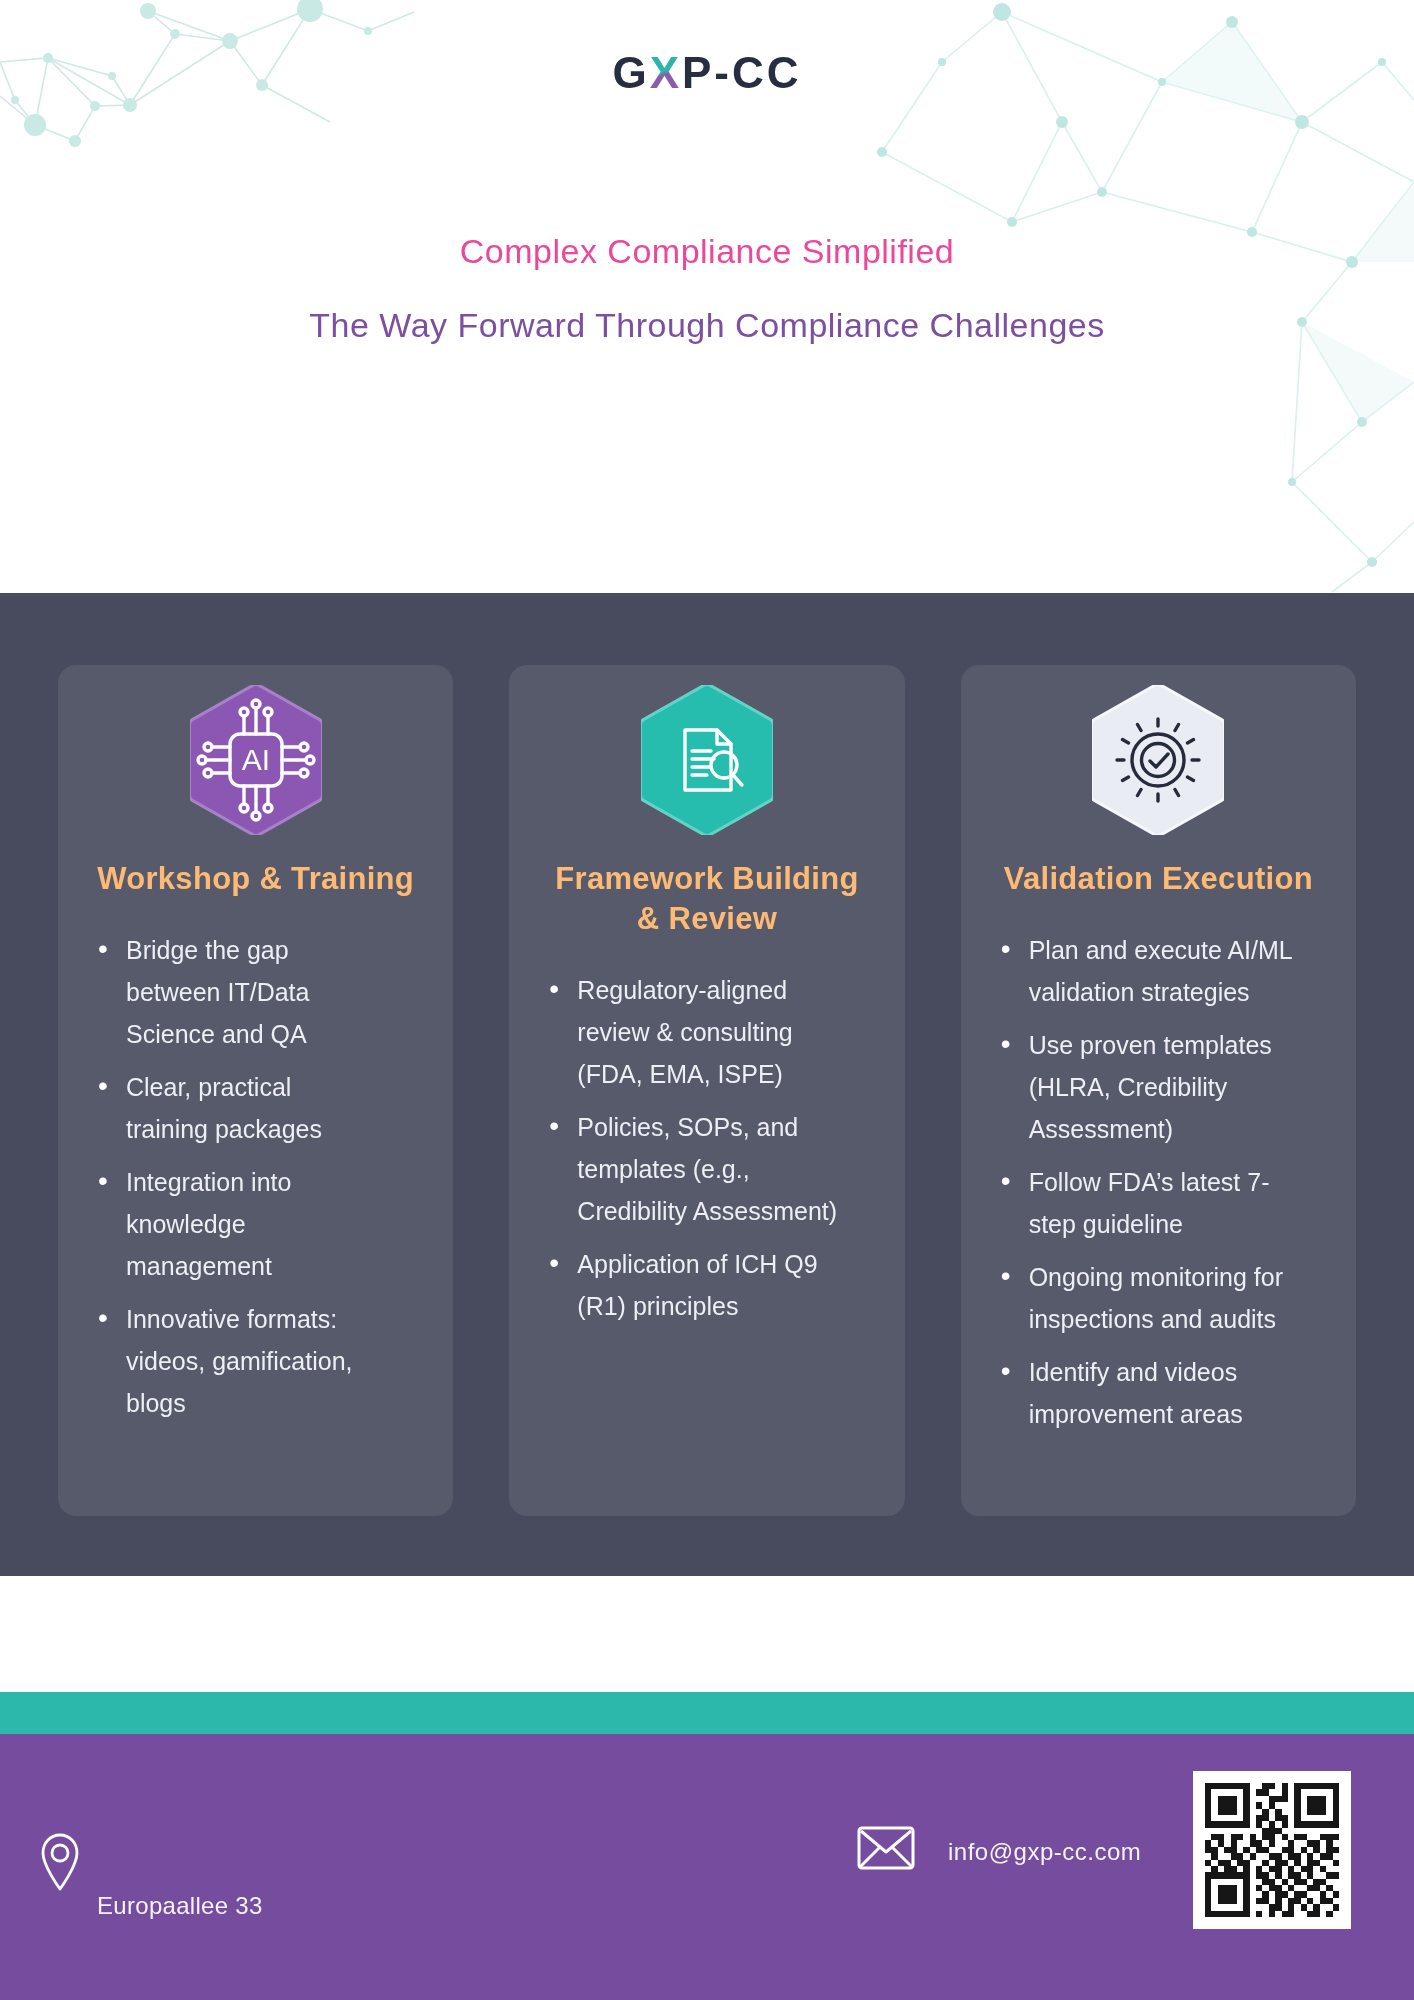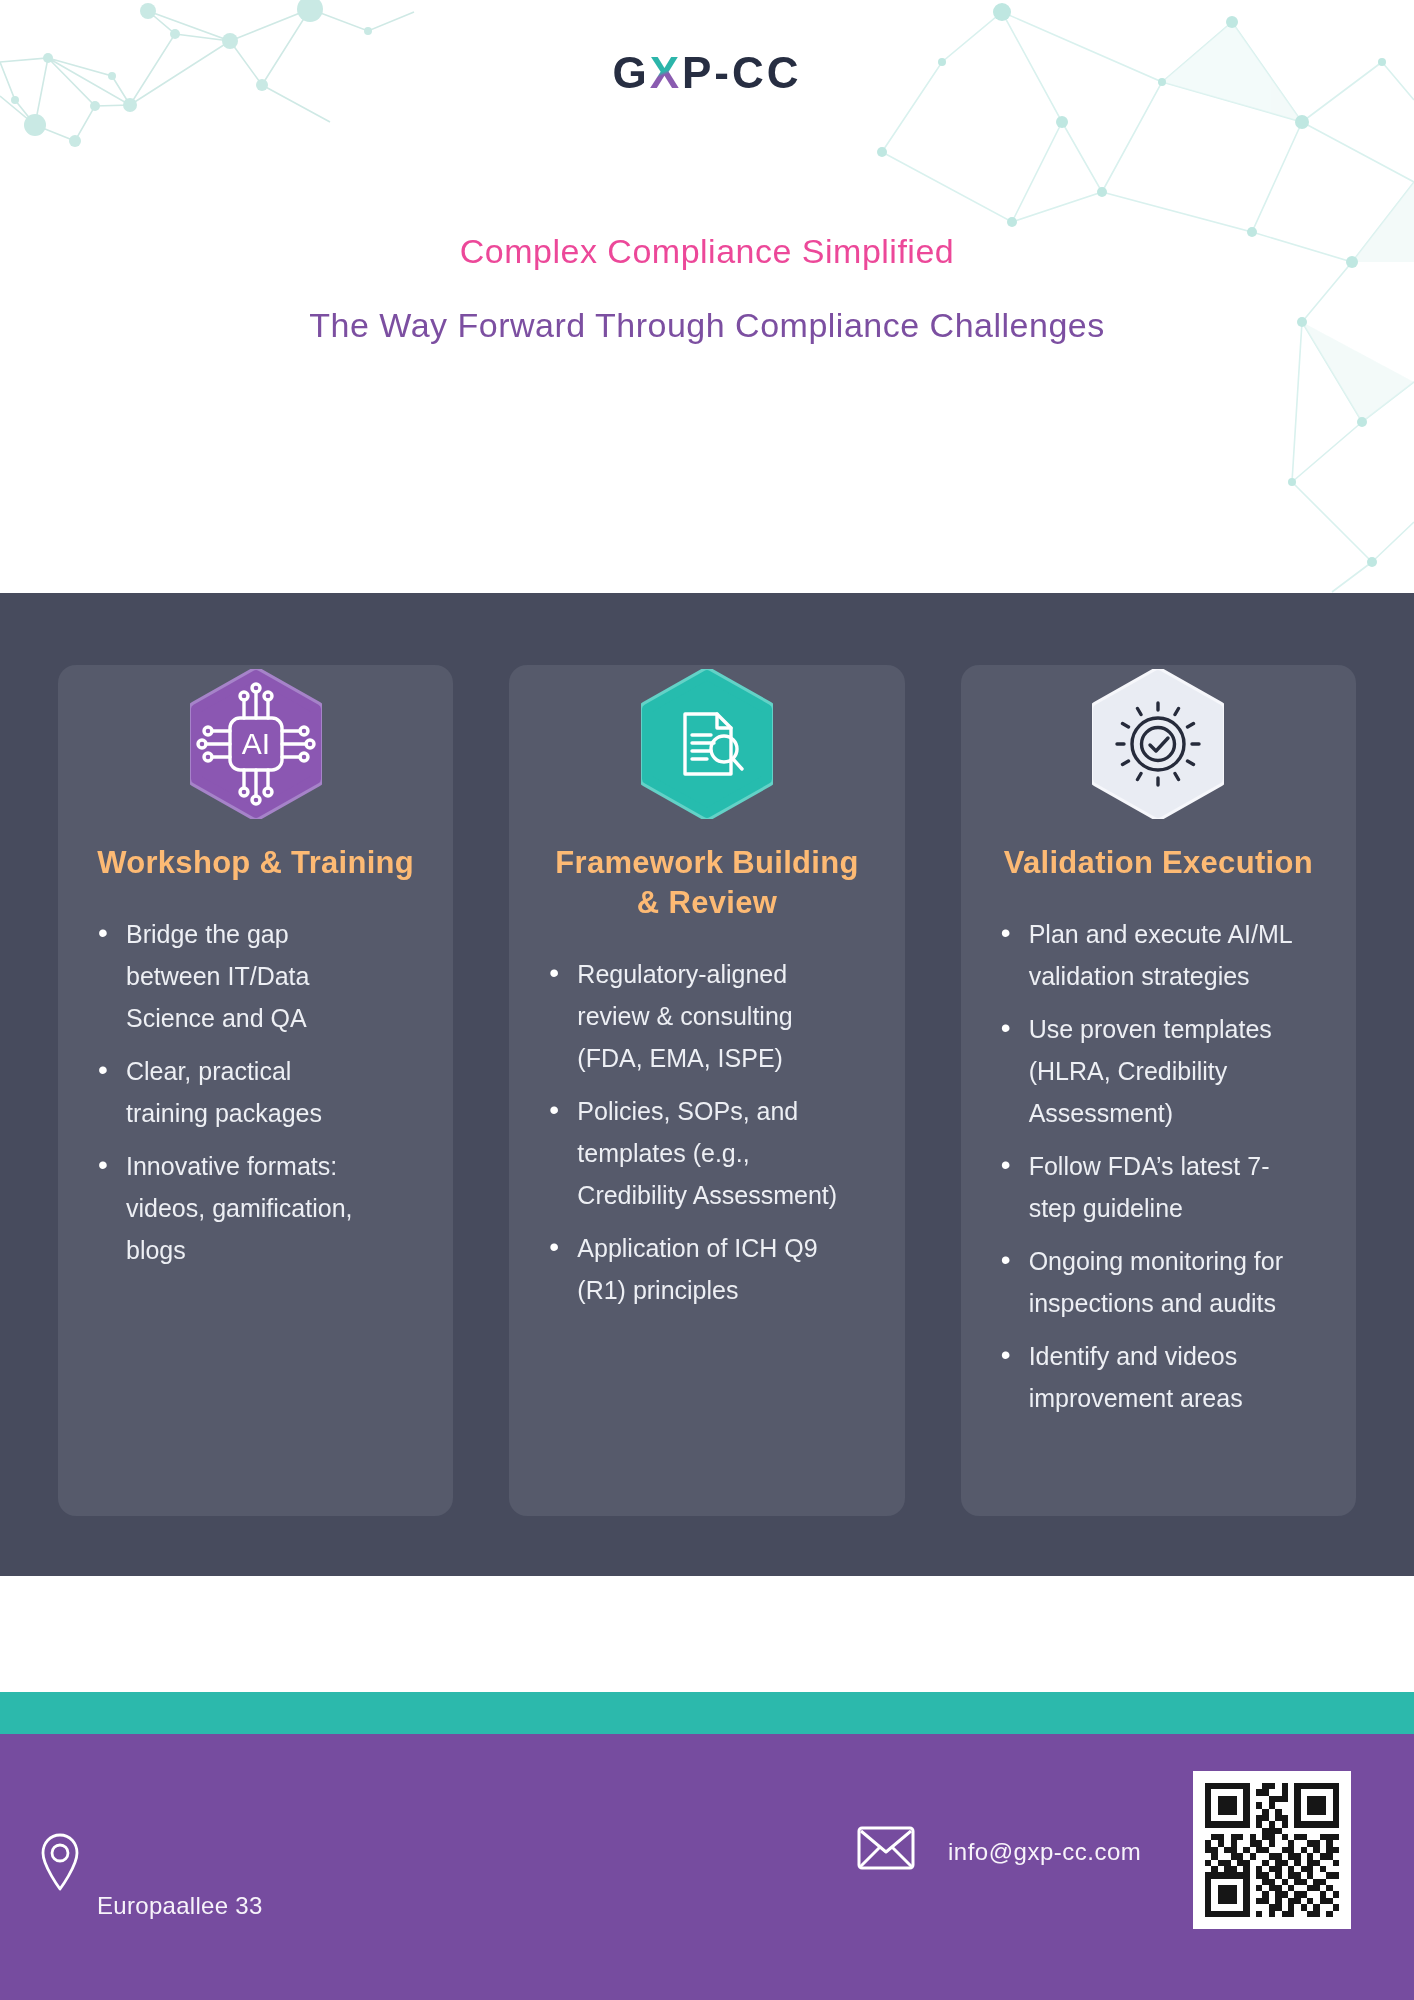--- a/index.html
+++ b/index.html
@@ -40,21 +40,21 @@
     position:absolute;top:593px;left:0;width:1414px;height:983px;
     background:#474b5d;
   }
   .cards{
     position:absolute;top:72px;left:58px;width:1298px;
     display:flex;gap:56px;
   }
   .card{
     flex:1;height:851px;background:#565a6b;border-radius:18px;
     display:flex;flex-direction:column;align-items:center;
-    padding-top:4px;box-sizing:border-box;
+    padding-top:20px;box-sizing:border-box;
   }
   .hex{width:132px;height:150px;flex:0 0 auto;}
   .card-title{
     margin-top:24px;font-size:31px;font-weight:700;line-height:40px;
     color:#fdba74;text-align:center;letter-spacing:.3px;
   }
   .bullets{
     list-style:none;margin:30px 0 0 0;align-self:stretch;
     padding:0 14px 0 38px;
   }
@@ -199,20 +199,23 @@
         <div class="card-title">
           <div>Workshop &amp; Training</div>
           <div></div>
         </div>
         <ul class="bullets">
           <li>Bridge the gap
 between IT/Data
 Science and QA</li>
           <li>Clear, practical
 training packages</li>
+          <li>Integration into
+knowledge
+management</li>
           <li>Innovative formats:
 videos, gamification,
 blogs</li>
         </ul>
       </div>
 
       <div class="card">
         <svg class="hex" viewBox="0 0 132 150">
           <path d="M66 6 L126 40 L126 110 L66 144 L6 110 L6 40 Z" fill="none" stroke="#63d2c7" stroke-width="16" stroke-linejoin="round"></path>
           <path d="M66 6 L126 40 L126 110 L66 144 L6 110 L6 40 Z" fill="#26bcae" stroke="#26bcae" stroke-width="10" stroke-linejoin="round"></path>

